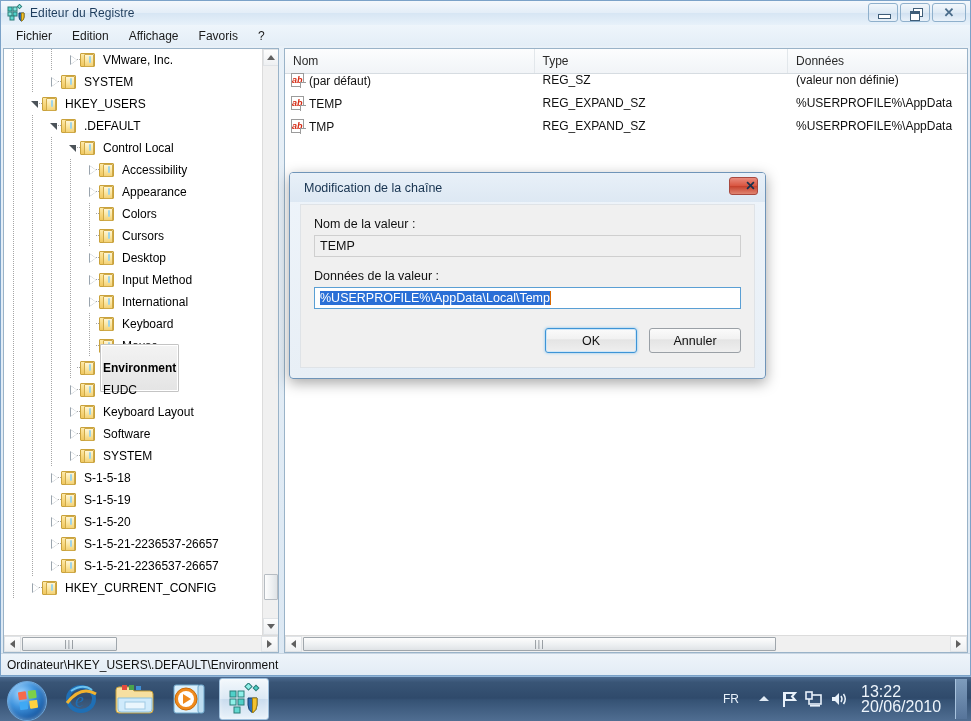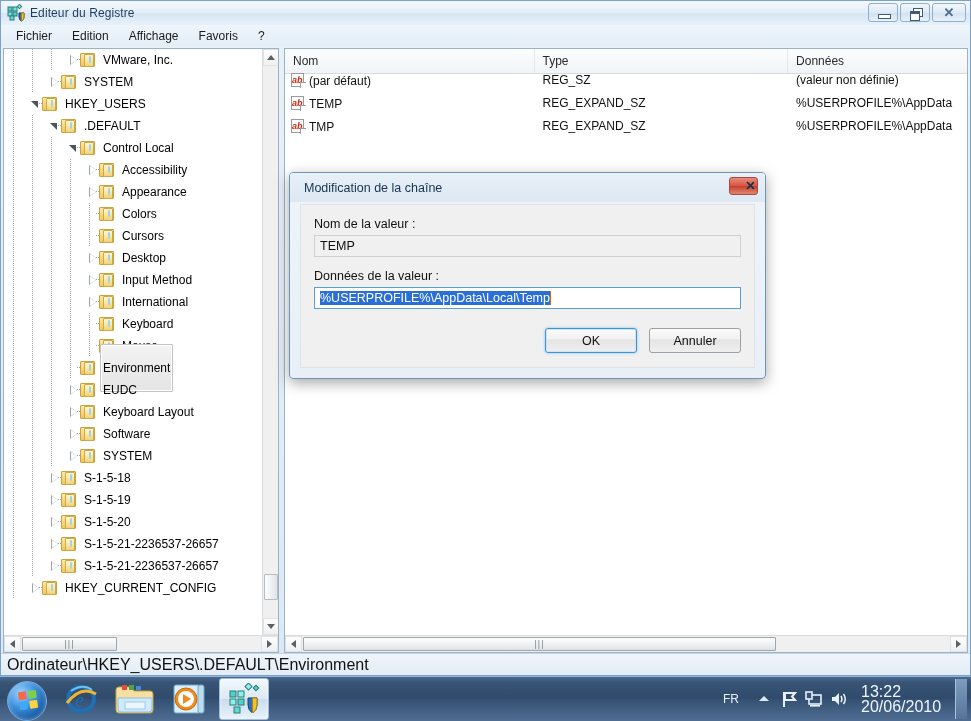--- a/index.html
+++ b/index.html
@@ -73,20 +73,21 @@
   .folder .f-back{position:absolute;left:0;top:0;width:15px;height:14px;border-radius:1px;
     background:linear-gradient(180deg,#fde9a8 0%,#f8d983 45%,#f0c85f 100%);border:1px solid #c9a23c;box-sizing:border-box;}
   .folder .f-front{position:absolute;left:4px;top:1px;width:10px;height:13px;border-radius:1px;
     background:linear-gradient(180deg,#fff6d6 0%,#fbe7a4 50%,#f3d277 100%);border:1px solid #cfa947;box-sizing:border-box;}
   .folder .f-tab{position:absolute;left:9px;top:3px;width:2px;height:7px;background:#9fd4e8;border-radius:1px;}
   .node-label{font-size:12px;color:#000;padding:1px 3px;border-radius:1px;}
   .tree-row.selected .node-label{
     background:linear-gradient(180deg,#f3f3f3 0%,#e4e4e4 100%);
     border:1px solid #c4c4c4;padding:16px 2px;
     box-shadow:0 0 0 1px #fff inset;
+    font-weight:bold;
   }
   
   .vsb{position:absolute;right:0;top:0;width:16px;bottom:17px;
     background:#f0f0f0;border-left:1px solid #dcdcdc;box-sizing:border-box;}
   .vsb .arr{position:absolute;left:0;width:16px;height:17px;display:flex;align-items:center;justify-content:center;
     background:linear-gradient(180deg,#fdfdfd,#eef0f2);border:1px solid #e0e3e6;box-sizing:border-box;}
   .vsb .arr.up{top:0;} .vsb .arr.dn{bottom:0;}
   .tri-up{border-left:4px solid transparent;border-right:4px solid transparent;border-bottom:5px solid #606060;}
   .tri-dn{border-left:4px solid transparent;border-right:4px solid transparent;border-top:5px solid #606060;}
   .tri-lf{border-top:4px solid transparent;border-bottom:4px solid transparent;border-right:5px solid #606060;}
@@ -110,21 +111,21 @@
     border-right:1px solid #e2e7eb;height:24px;overflow:hidden;white-space:nowrap;}
   .lv-rows{position:absolute;left:0;right:0;top:24px;bottom:18px;overflow:hidden;}
   .lv-row{display:flex;height:23px;align-items:flex-start;}
   .lv-td{font-size:12px;color:#111;padding-left:8px;box-sizing:border-box;white-space:nowrap;overflow:hidden;}
   .abicon{width:15px;height:15px;position:relative;margin-left:6px;margin-right:3px;flex:0 0 15px;}
   .abicon .pg{position:absolute;left:0;top:0;width:13px;height:14px;background:#fff;border:1px solid #9b9b9b;box-sizing:border-box;}
   .abicon .corner{position:absolute;right:0;bottom:0;width:5px;height:5px;background:#fff;border-left:1px solid #9b9b9b;border-top:1px solid #9b9b9b;}
   .abicon .ab{position:absolute;left:1px;top:0px;font-size:9px;font-weight:bold;color:#d42a13;line-height:14px;font-family:"Liberation Sans",sans-serif;}
   
   .statusbar{flex:0 0 21px;height:21px;display:flex;align-items:center;
-    padding-left:6px;font-size:16px;color:#111;
+    padding-left:6px;font-size:12px;color:#111;
     background:linear-gradient(180deg,#eef4fa,#e3ecf5);border-top:1px solid #c8d6e3;}
   
   .dialog{
     position:absolute;left:289px;top:172px;width:477px;height:207px;
     border:1px solid #6f94b8;border-radius:4px;box-sizing:border-box;
     background:linear-gradient(180deg,#eef4fa 0%,#e8eff6 100%);
     box-shadow:0 4px 14px rgba(0,0,0,.35);
   }
   .dlg-title{height:29px;display:flex;align-items:center;position:relative;
     background:linear-gradient(180deg,#e8f0f8 0%,#dde8f3 100%);

